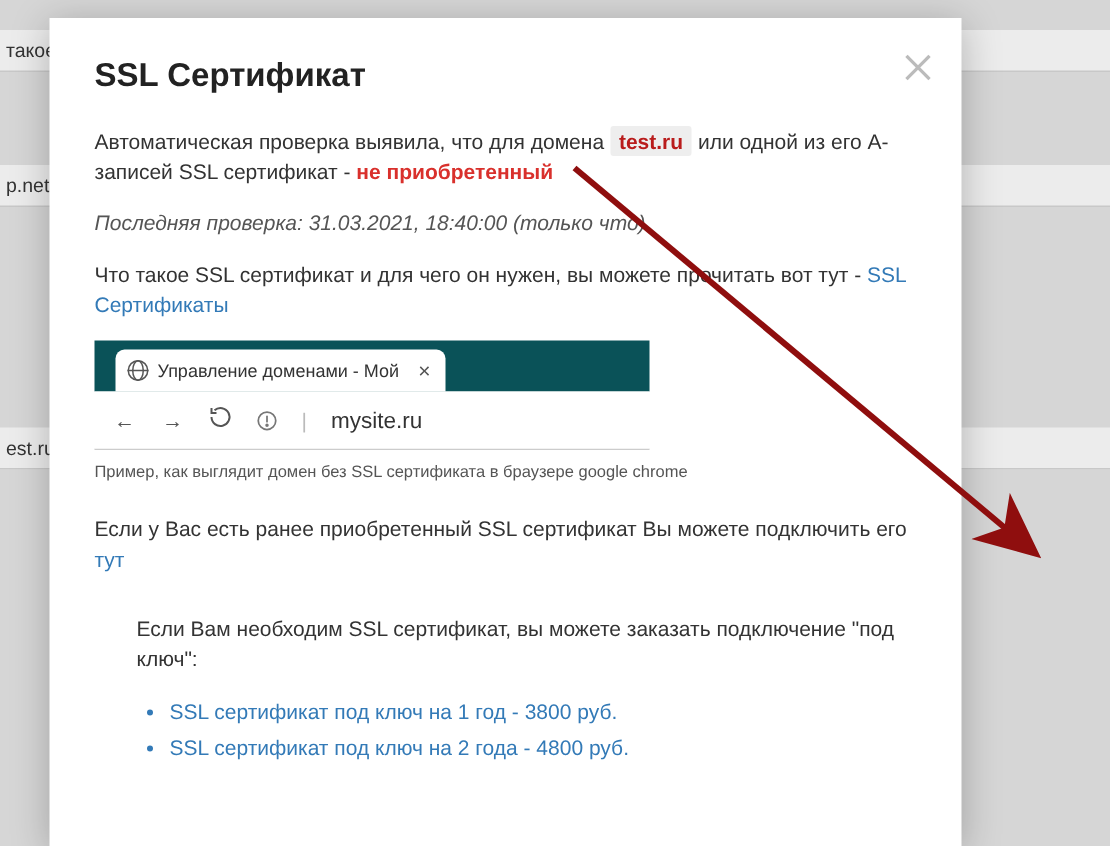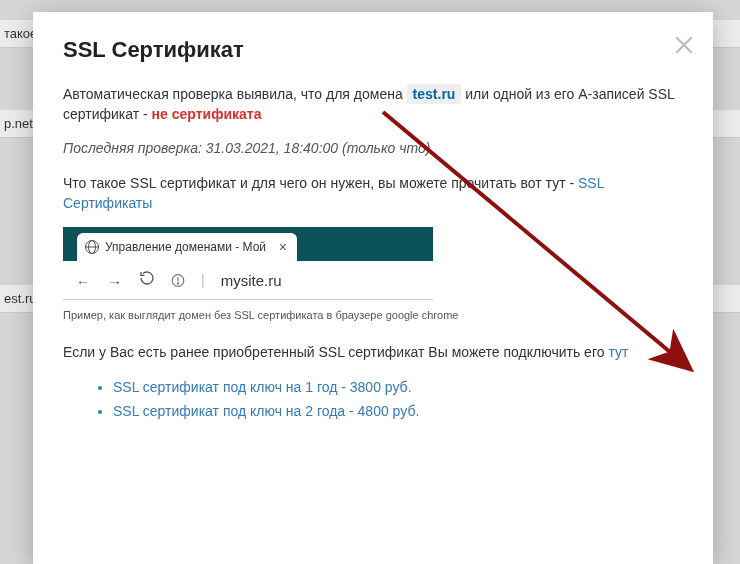--- a/index.html
+++ b/index.html
@@ -16,21 +16,21 @@
     left: 0; right: 0;
     background: #ececec;
     border-bottom: 1px solid #c8c8c8;
     font-size: 13px;
     color: #333;
     padding: 6px 4px;
   }
   .modal {
     position: absolute;
     left: 33px; top: 12px;
-    width: 680px;
+    width: 608px;
     height: 552px;
     background: #fff;
     box-shadow: 0 4px 24px rgba(0,0,0,0.25);
     padding: 22px 30px 10px 30px;
     font-size: 14px;
     color: #333;
     line-height: 1.45;
   }
   .modal h1 {
     font-size: 22px;
@@ -44,21 +44,21 @@
     width: 22px; height: 22px;
     cursor: pointer;
     color: #bbb;
   }
   .close-btn svg { width: 100%; height: 100%; }
   .p { margin-bottom: 14px; }
   .domain-chip {
     background: #eee;
     padding: 2px 6px;
     border-radius: 2px;
-    color: #0369a1;
+    color: #b91c1c;
     font-weight: bold;
   }
   .danger { color: #d9302c; font-weight: bold; }
   .italic { font-style: italic; color: #555; }
   a.link { color: #337ab7; text-decoration: none; cursor: pointer; }
 
   .browser-screenshot {
     width: 370px;
     margin: 6px 0 6px 0;
     border-bottom: 1px solid #ccc;
@@ -159,21 +159,21 @@
       <line x1="17" y1="3" x2="3" y2="17" stroke="currentColor" stroke-width="2"></line>
     </svg>
   </div>
 
   <h1>SSL Сертификат</h1>
 
   <div class="p">
     <span>Автоматическая проверка выявила, что для домена </span>
     <span class="domain-chip">test.ru</span>
     <span> или одной из его А-записей SSL сертификат - </span>
-    <span class="danger">не сертификата</span>
+    <span class="danger">не приобретенный</span>
   </div>
 
   <div class="p italic">Последняя проверка: 31.03.2021, 18:40:00 (только что)</div>
 
   <div class="p">
     <span>Что такое SSL сертификат и для чего он нужен, вы можете прочитать вот тут - </span>
     <a class="link">SSL Сертификаты</a>
   </div>
 
 
@@ -206,20 +206,21 @@
     </div>
   </div>
 
   <div class="caption">Пример, как выглядит домен без SSL сертификата в браузере google chrome</div>
 
   <div class="p">
     <span>Если у Вас есть ранее приобретенный SSL сертификат Вы можете подключить его </span>
     <a class="link">тут</a>
   </div>
 
+  <div class="p indent" style="margin-top:26px">Если Вам необходим SSL сертификат, вы можете заказать подключение "под ключ":</div>
 
   <ul class="offers">
     <li><a class="link">SSL сертификат под ключ на 1 год - 3800 руб.</a></li>
     <li><a class="link">SSL сертификат под ключ на 2 года - 4800 руб.</a></li>
   </ul>
 
   <svg class="arrow-overlay" viewBox="0 0 370 280">
     <defs>
       <marker id="arrhead" markerWidth="12" markerHeight="12" refX="9" refY="5" orient="auto">
         <path d="M0,0 L11,5 L0,10 L3,5 Z" fill="#8f0e0e"></path>

